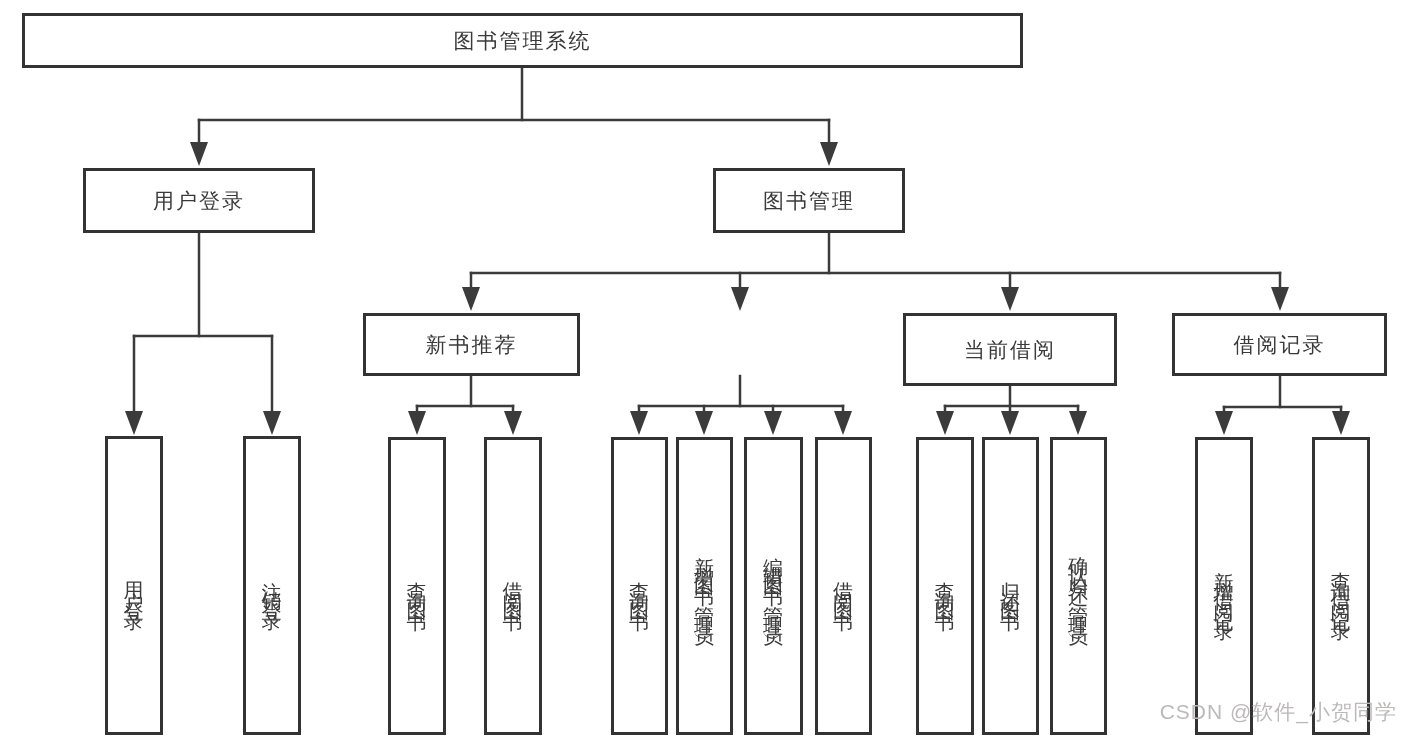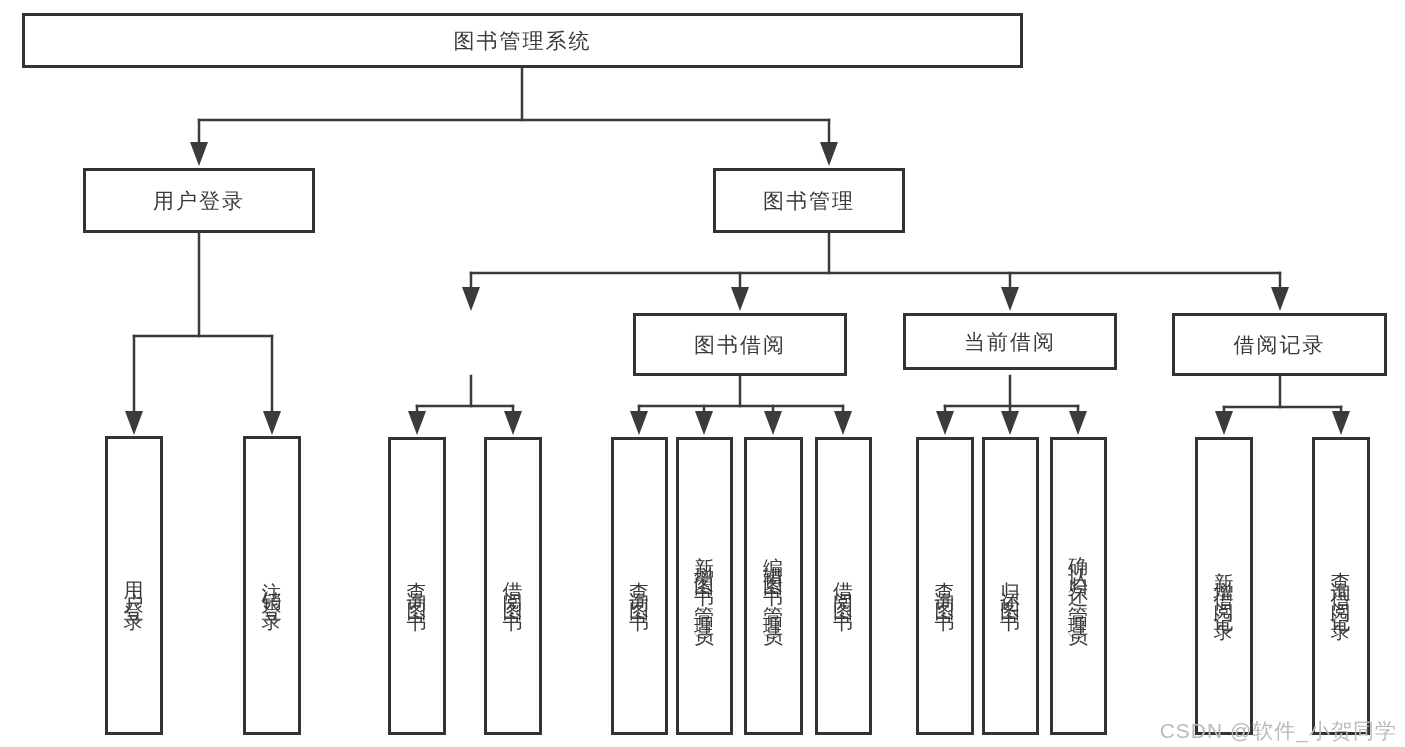--- a/index.html
+++ b/index.html
@@ -54,21 +54,21 @@
     text-orientation: mixed;
     font-size: 20px;
     color: #3a3a3a;
     letter-spacing: 10px;
     line-height: 1;
     white-space: nowrap;
   }
   .watermark {
     position: absolute;
     right: 8px;
-    bottom: 2px;
+    bottom: 21px;
     font-size: 21px;
     color: #bcb9b9;
     letter-spacing: 1px;
     z-index: 5;
     white-space: nowrap;
   }
 </style>
 </head>
 <body>
 
@@ -151,24 +151,24 @@
     <span class="hlabel">图书管理系统</span>
   </div>
 
   <div class="node" style="left:83px; top:168px; width:232px; height:65px;">
     <span class="hlabel">用户登录</span>
   </div>
   <div class="node" style="left:713px; top:168px; width:192px; height:65px;">
     <span class="hlabel">图书管理</span>
   </div>
 
-  <div class="node" style="left:633px; top:313px; width:214px; height:63px;">
-    <span class="hlabel">图书借阅</span>
-  </div>
-  <div class="node" style="left:903px; top:313px; width:214px; height:57px;">
+  <div class="node" style="left:363px; top:313px; width:217px; height:63px;">
+    <span class="hlabel">新书推荐</span>
+  </div>
+  <div class="node" style="left:903px; top:313px; width:214px; height:73px;">
     <span class="hlabel">当前借阅</span>
   </div>
   <div class="node" style="left:1172px; top:313px; width:215px; height:63px;justify-content:center;">
     <span class="hlabel">借阅记录</span>
   </div>
 
   <div class="leaf" style="left:105px; top:436px; width:58px; height:299px;">
     <span class="vtext">用户登录</span>
   </div>
   <div class="leaf" style="left:243px; top:436px; width:58px; height:299px;">

